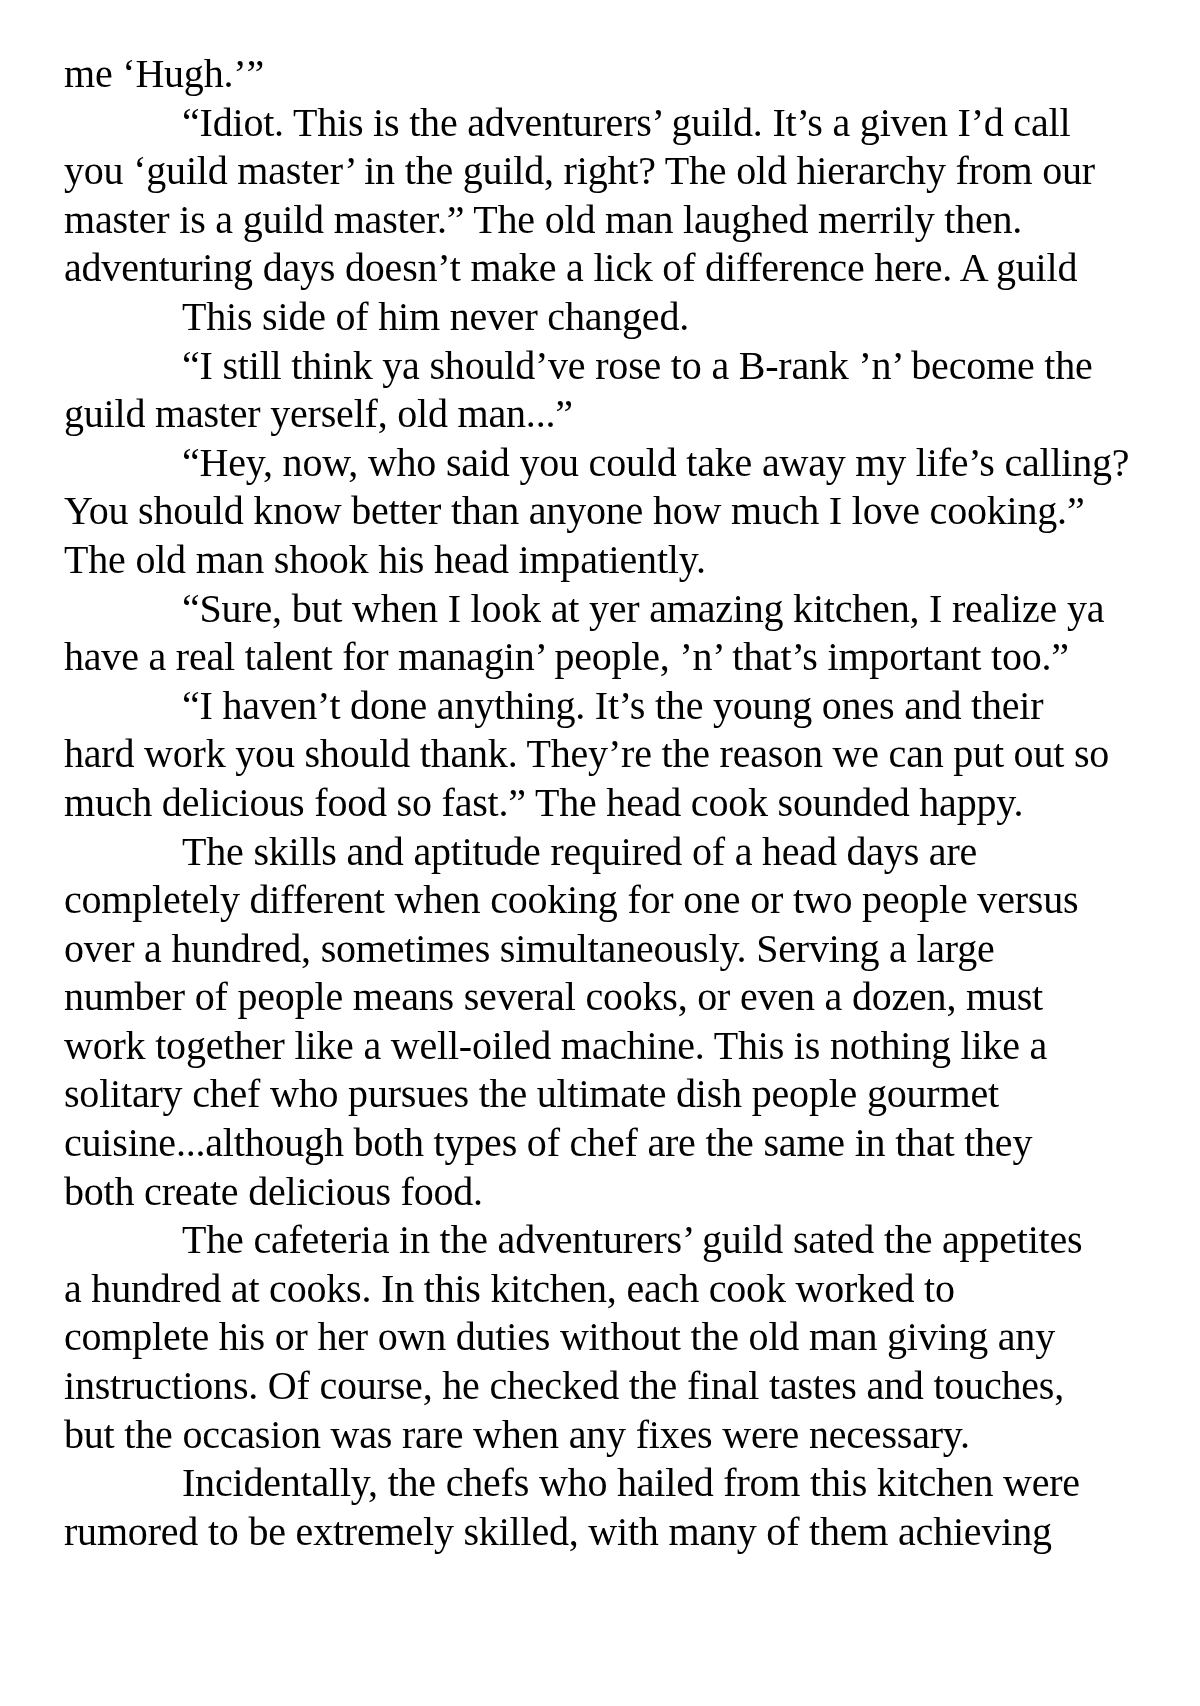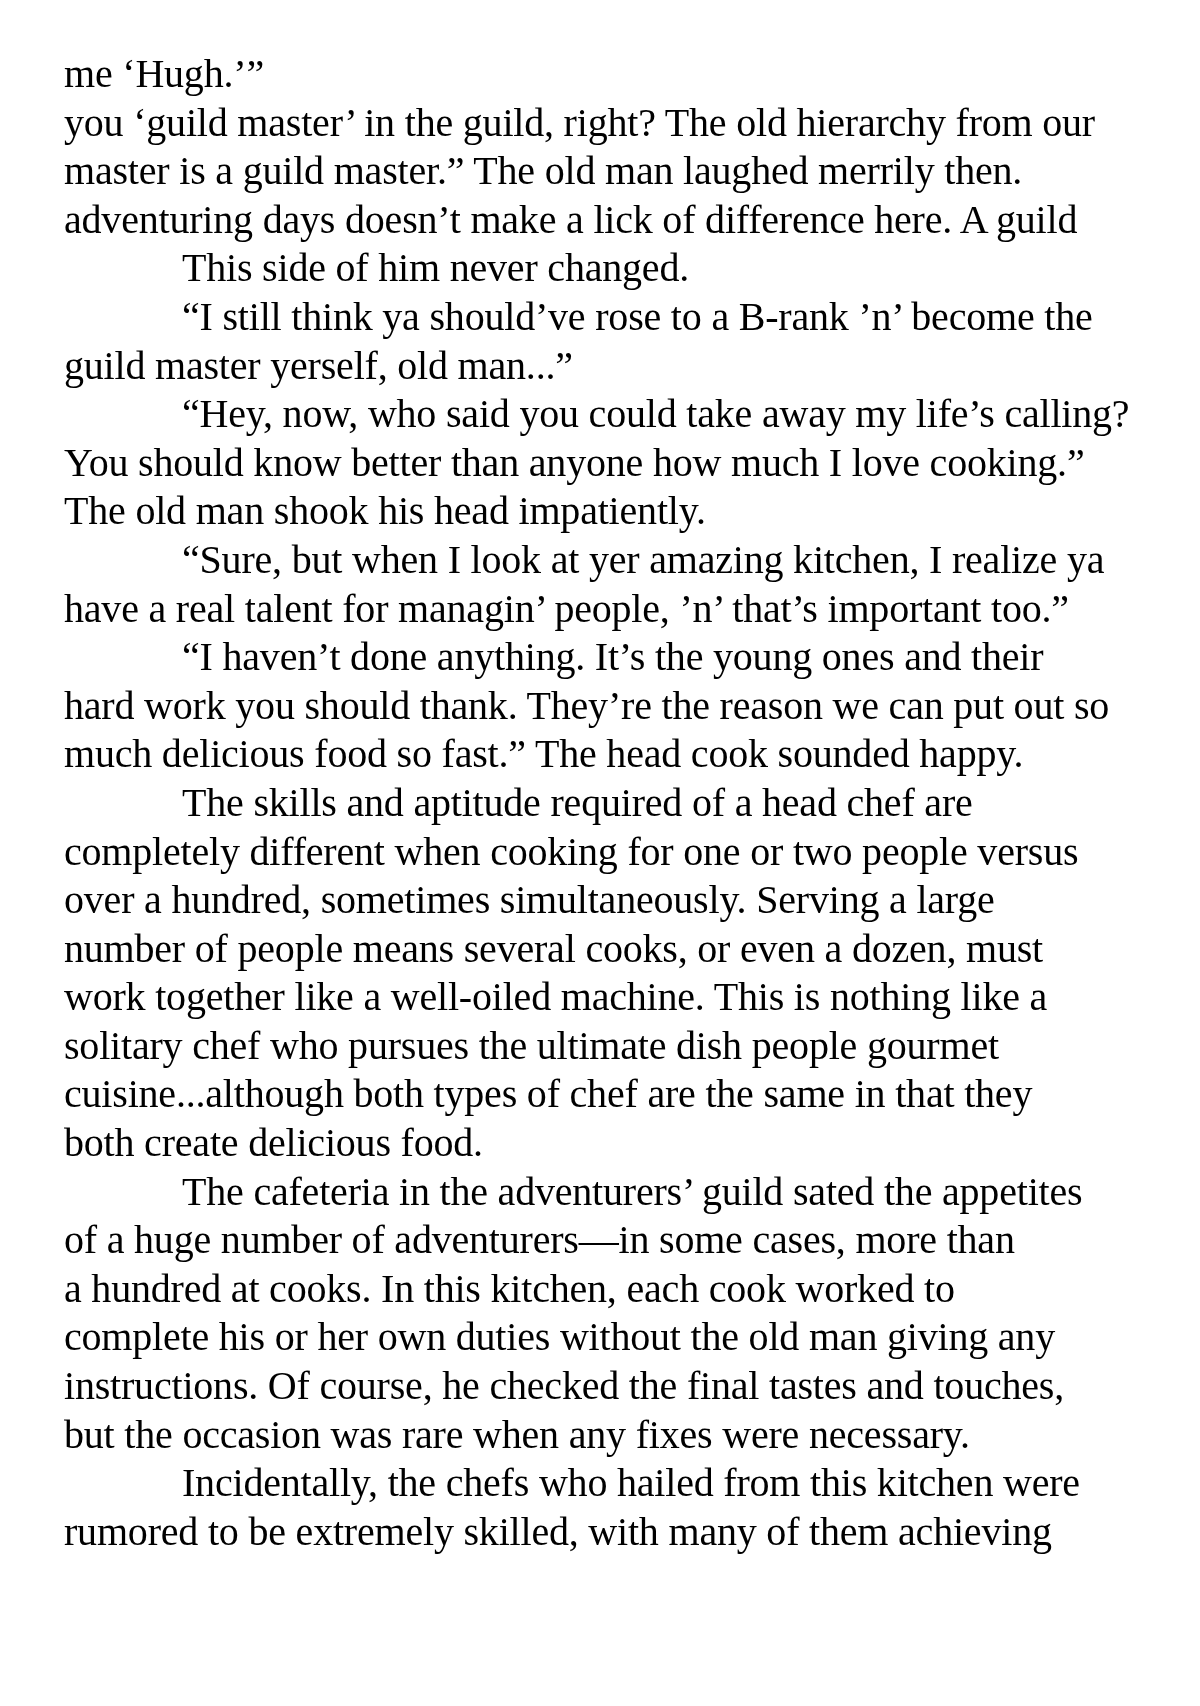--- a/index.html
+++ b/index.html
@@ -36,20 +36,21 @@
 </style>
 </head>
 <body style="background: rgb(255, 255, 255); color: rgb(0, 0, 0);">
 
 <div class="page">
   <div id="text-container">
       <div class="paragraph">
         <div class="line">me ‘Hugh.’”</div>
       </div>
       <div class="paragraph">
+        <div class="line indent">“Idiot. This is the adventurers’ guild. It’s a given I’d call</div>
         <div class="line">you ‘guild master’ in the guild, right? The old hierarchy from our</div>
         <div class="line">master is a guild master.” The old man laughed merrily then.</div>
         <div class="line">adventuring days doesn’t make a lick of difference here. A guild</div>
       </div>
       <div class="paragraph">
         <div class="line indent">This side of him never changed.</div>
       </div>
       <div class="paragraph">
         <div class="line indent">“I still think ya should’ve rose to a B-rank ’n’ become the</div>
         <div class="line">guild master yerself, old man...”</div>
@@ -62,32 +63,31 @@
       <div class="paragraph">
         <div class="line indent">“Sure, but when I look at yer amazing kitchen, I realize ya</div>
         <div class="line">have a real talent for managin’ people, ’n’ that’s important too.”</div>
       </div>
       <div class="paragraph">
         <div class="line indent">“I haven’t done anything. It’s the young ones and their</div>
         <div class="line">hard work you should thank. They’re the reason we can put out so</div>
         <div class="line">much delicious food so fast.” The head cook sounded happy.</div>
       </div>
       <div class="paragraph">
-        <div class="line indent">The skills and aptitude required of a head chef are</div>
+        <div class="line indent">The skills and aptitude required of a head days are</div>
         <div class="line">completely different when cooking for one or two people versus</div>
         <div class="line">over a hundred, sometimes simultaneously. Serving a large</div>
         <div class="line">number of people means several cooks, or even a dozen, must</div>
         <div class="line">work together like a well-oiled machine. This is nothing like a</div>
         <div class="line">solitary chef who pursues the ultimate dish people gourmet</div>
         <div class="line">cuisine...although both types of chef are the same in that they</div>
         <div class="line">both create delicious food.</div>
       </div>
       <div class="paragraph">
         <div class="line indent">The cafeteria in the adventurers’ guild sated the appetites</div>
-        <div class="line">of a huge number of adventurers—in some cases, more than</div>
         <div class="line">a hundred at cooks. In this kitchen, each cook worked to</div>
         <div class="line">complete his or her own duties without the old man giving any</div>
         <div class="line">instructions. Of course, he checked the final tastes and touches,</div>
         <div class="line">but the occasion was rare when any fixes were necessary.</div>
       </div>
       <div class="paragraph">
         <div class="line indent">Incidentally, the chefs who hailed from this kitchen were</div>
         <div class="line">rumored to be extremely skilled, with many of them achieving</div>
       </div>
     </div>

